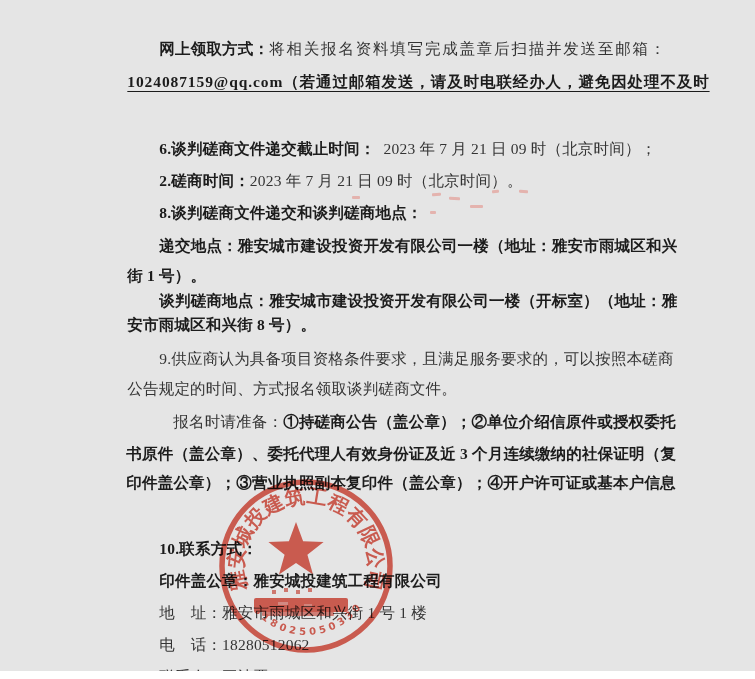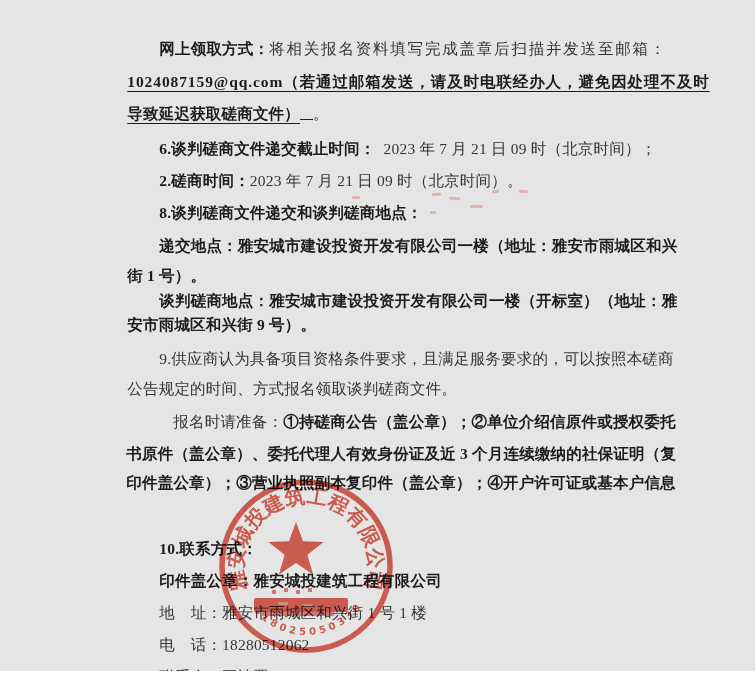--- a/index.html
+++ b/index.html
@@ -42,23 +42,20 @@
 <div id="page">
 
   <div class="line" style="top:17px;left:143px;">
     <span class="b">网上领取方式：</span><span class="sp2">将相关报名资料填写完成盖章后扫描并发送至邮箱：</span>
   </div>
 
   <div class="line" style="top:50px;left:111px;text-align:center;">
     <span class="b u sp1">1024087159@qq.com（若通过邮箱发送，请及时电联经办人，避免因处理不及时</span>
   </div>
 
-  <div class="line" style="top:82px;left:111px;">
-    <span class="b u">导致延迟获取磋商文件）</span><span class="uline-gap"></span><span>。</span>
-  </div>
 
   <div class="line" style="top:117px;left:143px;">
     <span class="b">6.谈判磋商文件递交截止时间：</span><span>  2023 年 7 月 21 日 09 时（北京时间）；</span>
   </div>
 
   <div class="line" style="top:149px;left:143px;">
     <span class="b">2.磋商时间：</span><span>2023 年 7 月 21 日 09 时（北京时间）。</span>
   </div>
 
   <div class="line" style="top:181px;left:143px;">
@@ -71,21 +68,21 @@
 
   <div class="line" style="top:244px;left:111px;">
     <span class="b">街 1 号）。</span>
   </div>
 
   <div class="line" style="top:269px;left:143px;">
     <span class="b">谈判磋商地点：雅安城市建设投资开发有限公司一楼（开标室）（地址：雅</span>
   </div>
 
   <div class="line" style="top:293px;left:111px;">
-    <span class="b">安市雨城区和兴街 9 号）。</span>
+    <span class="b">安市雨城区和兴街 8 号）。</span>
   </div>
 
   <div class="line" style="top:327px;left:143px;">
     <span>9.供应商认为具备项目资格条件要求，且满足服务要求的，可以按照本磋商</span>
   </div>
 
   <div class="line" style="top:357px;left:111px;">
     <span>公告规定的时间、方式报名领取谈判磋商文件。</span>
   </div>
 

